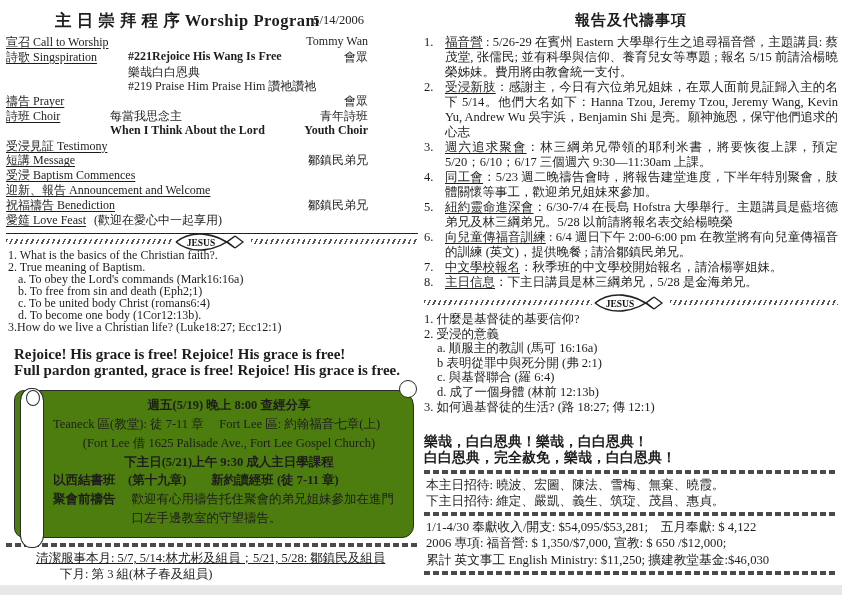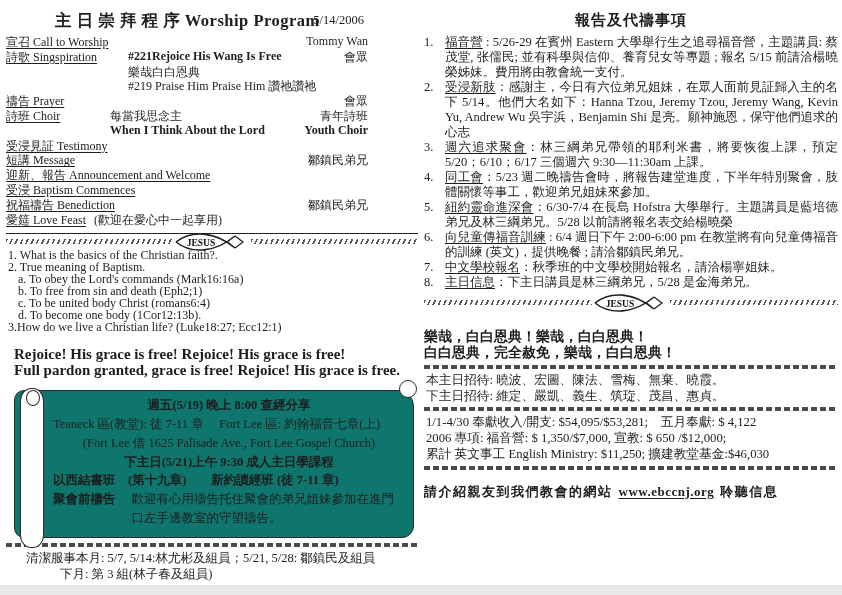--- a/index.html
+++ b/index.html
@@ -26,37 +26,37 @@
   .squiggle{flex:1;height:5px;
      background:repeating-linear-gradient(115deg,#555 0 1.6px,transparent 1.6px 4.8px);}
   .fish{flex:none;}
 
   .outline{font-size:12px;line-height:11.9px;}
   .outline .o0{margin-left:2px;}
   .outline .o1{margin-left:12px;}
   .rejoice{margin-top:13px;margin-left:8px;font-weight:bold;font-size:15px;line-height:15.8px;}
 
   .scrollbox{position:relative;margin:12px 0 0 8px;width:352px;border:1.6px solid #2a2a2a;
-             border-radius:10px 16px 12px 10px;padding:5px 8px 9px 38px;background:#0f766e;}
+             border-radius:10px 16px 12px 10px;padding:5px 8px 9px 38px;background:#4d7c0f;}
   .roll{position:absolute;left:5px;top:-3px;height:calc(100% + 12px);width:22px;
         border:1.6px solid #2a2a2a;border-radius:11px/13px;background:#fff;}
   .rollcurl{position:absolute;left:11px;top:-1px;width:12px;height:14px;
             border:1.5px solid #2a2a2a;border-radius:50%;background:#fff;}
   .cornercurl{position:absolute;right:-4px;top:-11px;width:16px;height:16px;
               border:1.5px solid #2a2a2a;border-radius:50%;background:#fff;}
   .sline{font-size:12.5px;line-height:18.8px;}
   .sline.c{text-align:center;}
   .s6{display:flex;gap:16px;}
   .s6 .s6lab{flex:none;font-weight:bold;}
   .s6 .s6txt{flex:1;line-height:18.8px;}
 
   .dashline{height:4px;margin:3px 0;
      background:repeating-linear-gradient(90deg,#4a4a4a 0 6px,transparent 6px 9px);}
   .cleaning{font-size:12.5px;line-height:16.5px;}
-  .cl1{margin-left:20px;}
+  .cl1{margin-left:30px;text-decoration:underline;}
   .cl2{margin-left:54px;}
 
   
   .rheader{margin-top:11px;text-align:center;font-weight:bold;font-size:15px;letter-spacing:1px;}
   .ritems{margin-top:5px;}
   .ritem{display:flex;font-size:12.5px;line-height:15px;}
   .rnum{flex:none;width:21px;}
   .rbody{flex:1;text-align:justify;}
   .u{text-decoration:underline;text-underline-offset:2px;}
   .routline{font-size:12.5px;line-height:14.6px;margin-top:3px;}
@@ -108,24 +108,24 @@
         <span class="rt b">Youth Choir</span>
       </div>
       <div class="prow">
         <span class="lab">受浸見証 Testimony</span>
       </div>
       <div class="prow">
         <span class="lab">短講 Message</span>
         <span class="rt">鄒鎮民弟兄</span>
       </div>
       <div class="prow">
+        <span class="lab">受浸 Baptism Commences</span>
+      </div>
+      <div class="prow">
         <span class="lab">迎新、報告 Announcement  and Welcome</span>
-      </div>
-      <div class="prow">
-        <span class="lab">受浸 Baptism Commences</span>
       </div>
       <div class="prow">
         <span class="lab">祝福禱告 Benediction</span>
         <span class="rt">鄒鎮民弟兄</span>
       </div>
       <div class="prow">
         <span class="lab">愛筵 Love Feast</span>
         <span class="mid inline">(歡迎在愛心中一起享用)</span>
       </div>
     </div>
@@ -224,20 +224,29 @@
       <span class="squiggle"></span>
       <svg class="fish" width="78" height="18" viewBox="0 0 78 18">
         <path d="M3 9 C 18 -3, 42 -2, 62 15" fill="none" stroke="#222" stroke-width="1.6"></path>
         <path d="M3 9 C 18 21, 42 20, 62 3" fill="none" stroke="#222" stroke-width="1.6"></path>
         <path d="M62 3 L70 9 L62 15" fill="none" stroke="#222" stroke-width="1.3"></path>
         <text x="28" y="12.5" text-anchor="middle" font-size="9.5" font-weight="bold" font-family="Liberation Serif, serif" fill="#111">JESUS</text>
       </svg>
       <span class="squiggle"></span>
     </div>
 
+    <div class="routline">
+      <div>1. 什麼是基督徒的基要信仰?</div>
+      <div>2. 受浸的意義</div>
+      <div class="o1">a. 順服主的教訓 (馬可 16:16a)</div>
+      <div class="o1">b 表明從罪中與死分開 (弗 2:1)</div>
+      <div class="o1">c. 與基督聯合 (羅 6:4)</div>
+      <div class="o1">d. 成了一個身體 (林前 12:13b)</div>
+      <div>3. 如何過基督徒的生活? (路 18:27; 傳 12:1)</div>
+    </div>
 
     <div class="rrejoice">
       <div>樂哉，白白恩典！樂哉，白白恩典！</div>
       <div>白白恩典，完全赦免，樂哉，白白恩典！</div>
     </div>
 
     <div class="dashline"></div>
 
     <div class="plain">本主日招待: 曉波、宏圖、陳法、雪梅、無棄、曉霞。</div>
     <div class="plain">下主日招待: 維定、嚴凱、義生、筑琁、茂昌、惠貞。</div>

